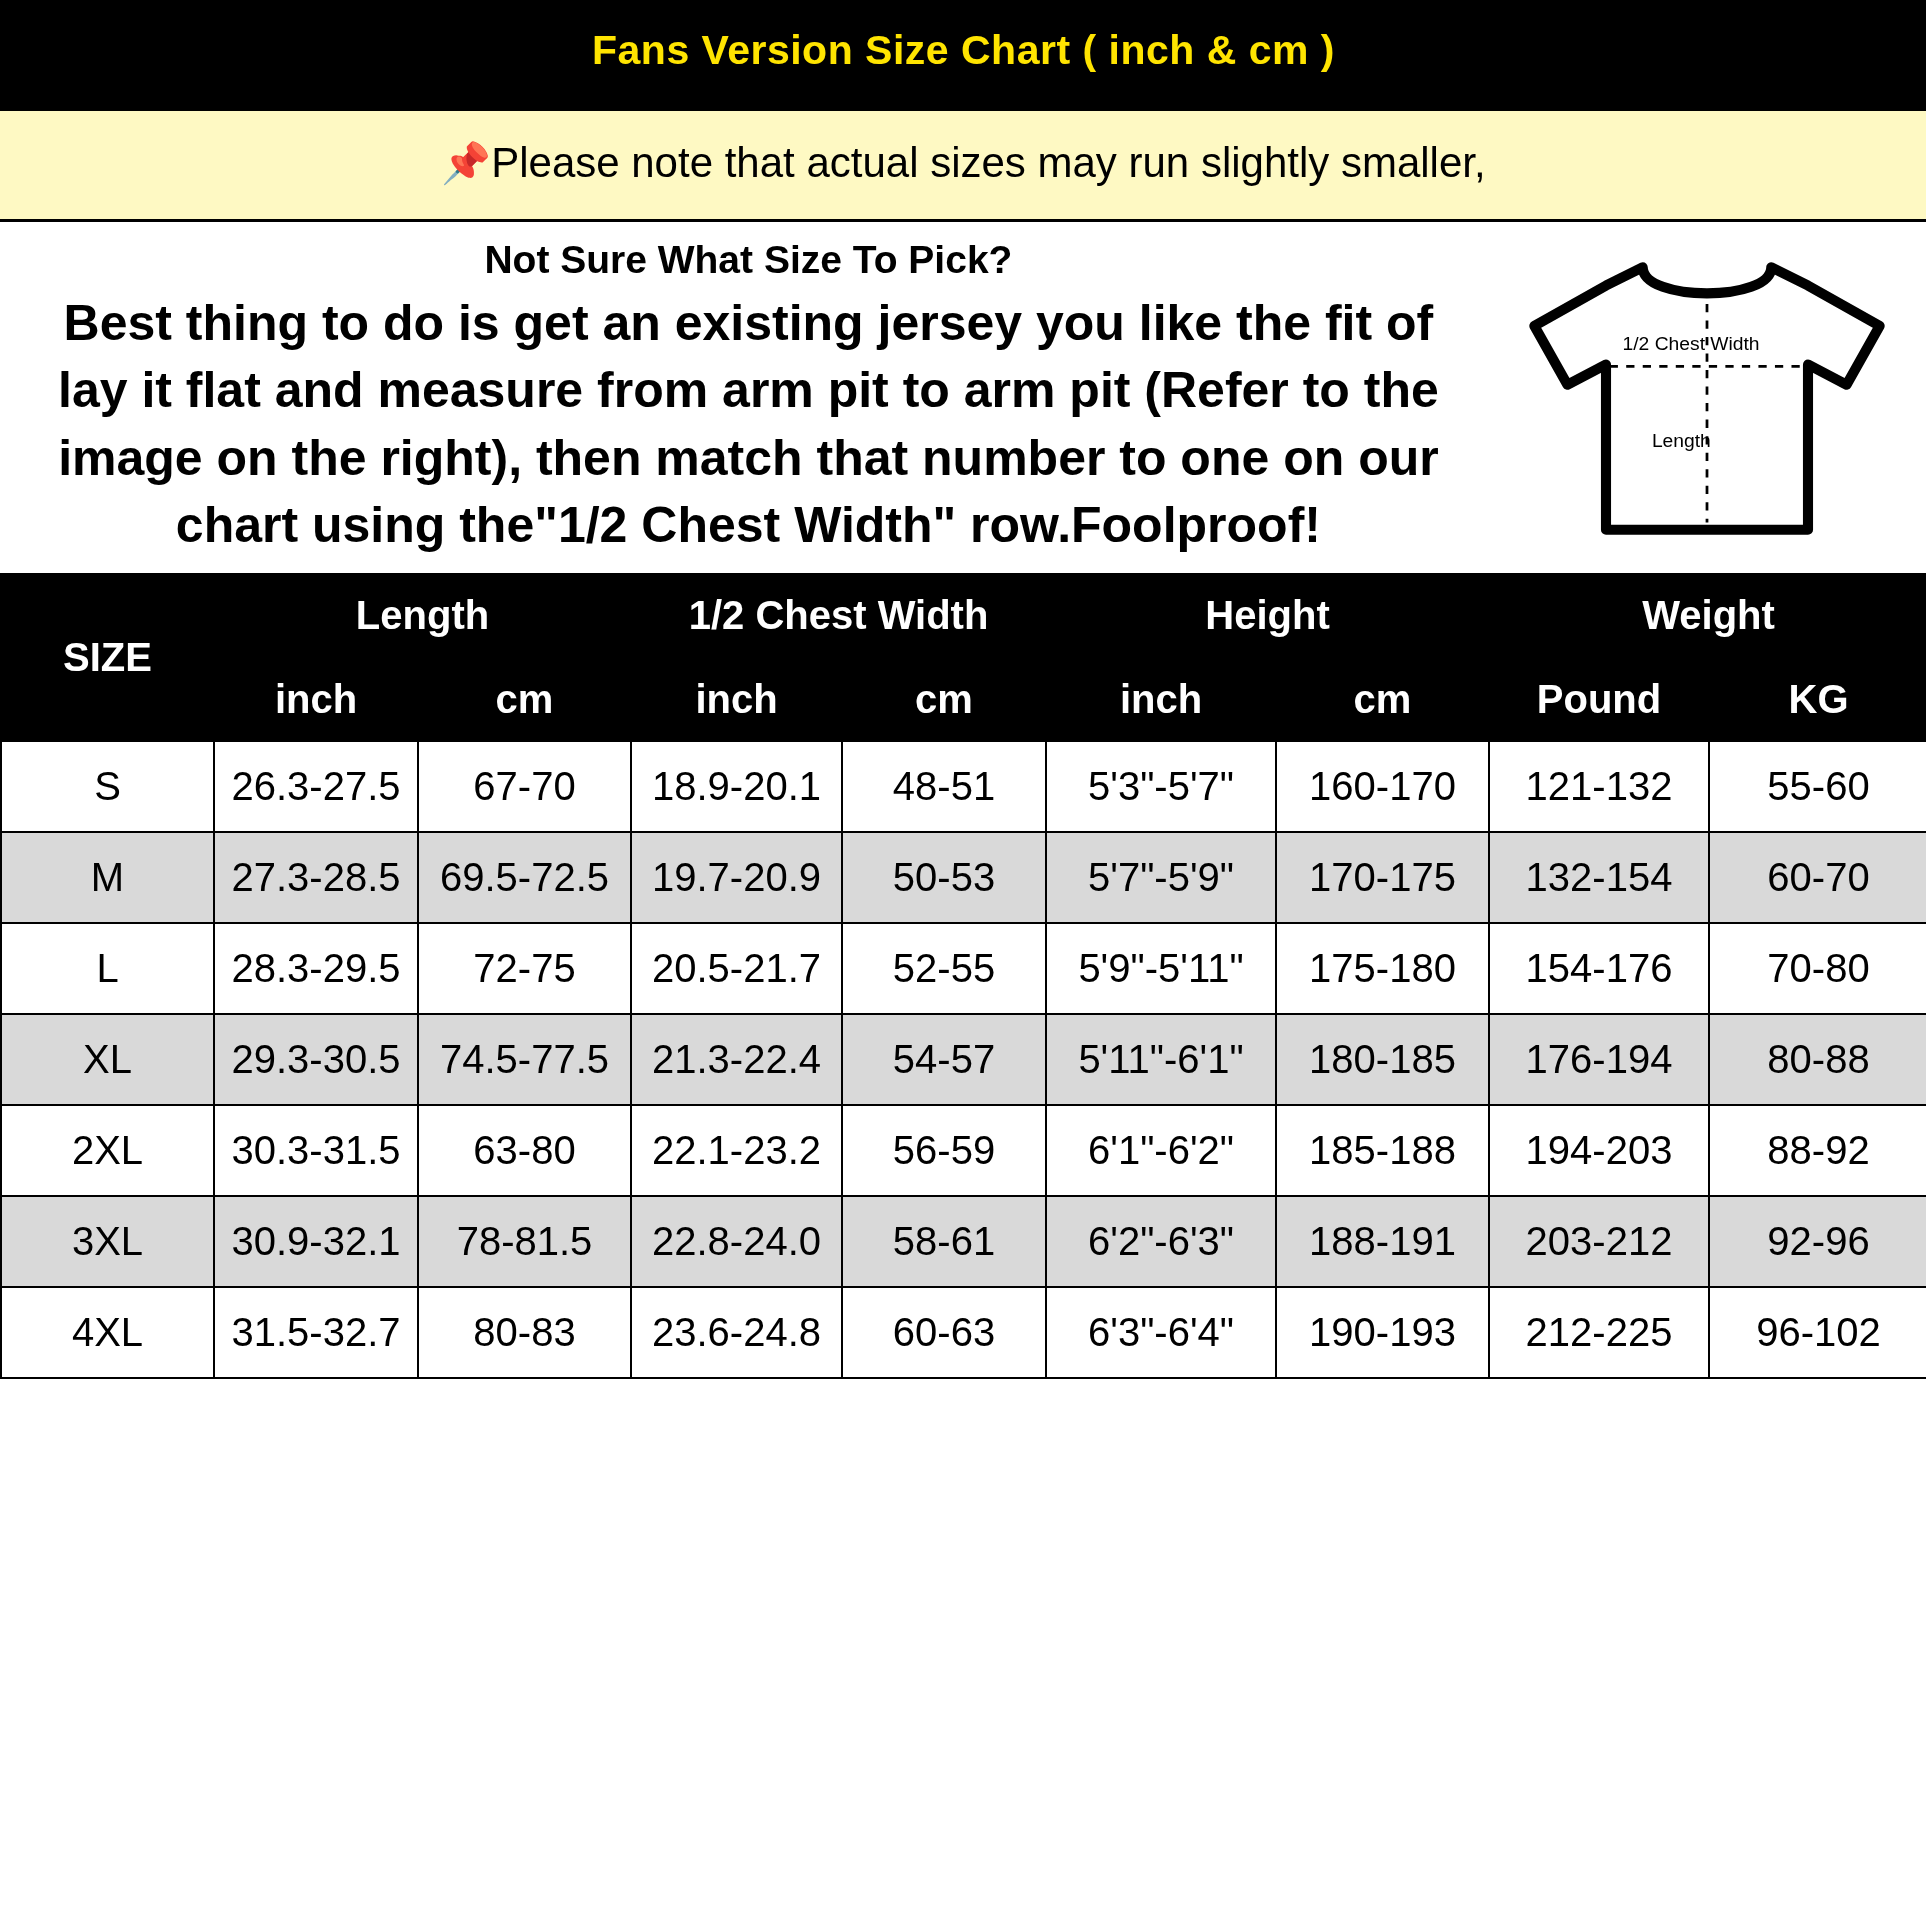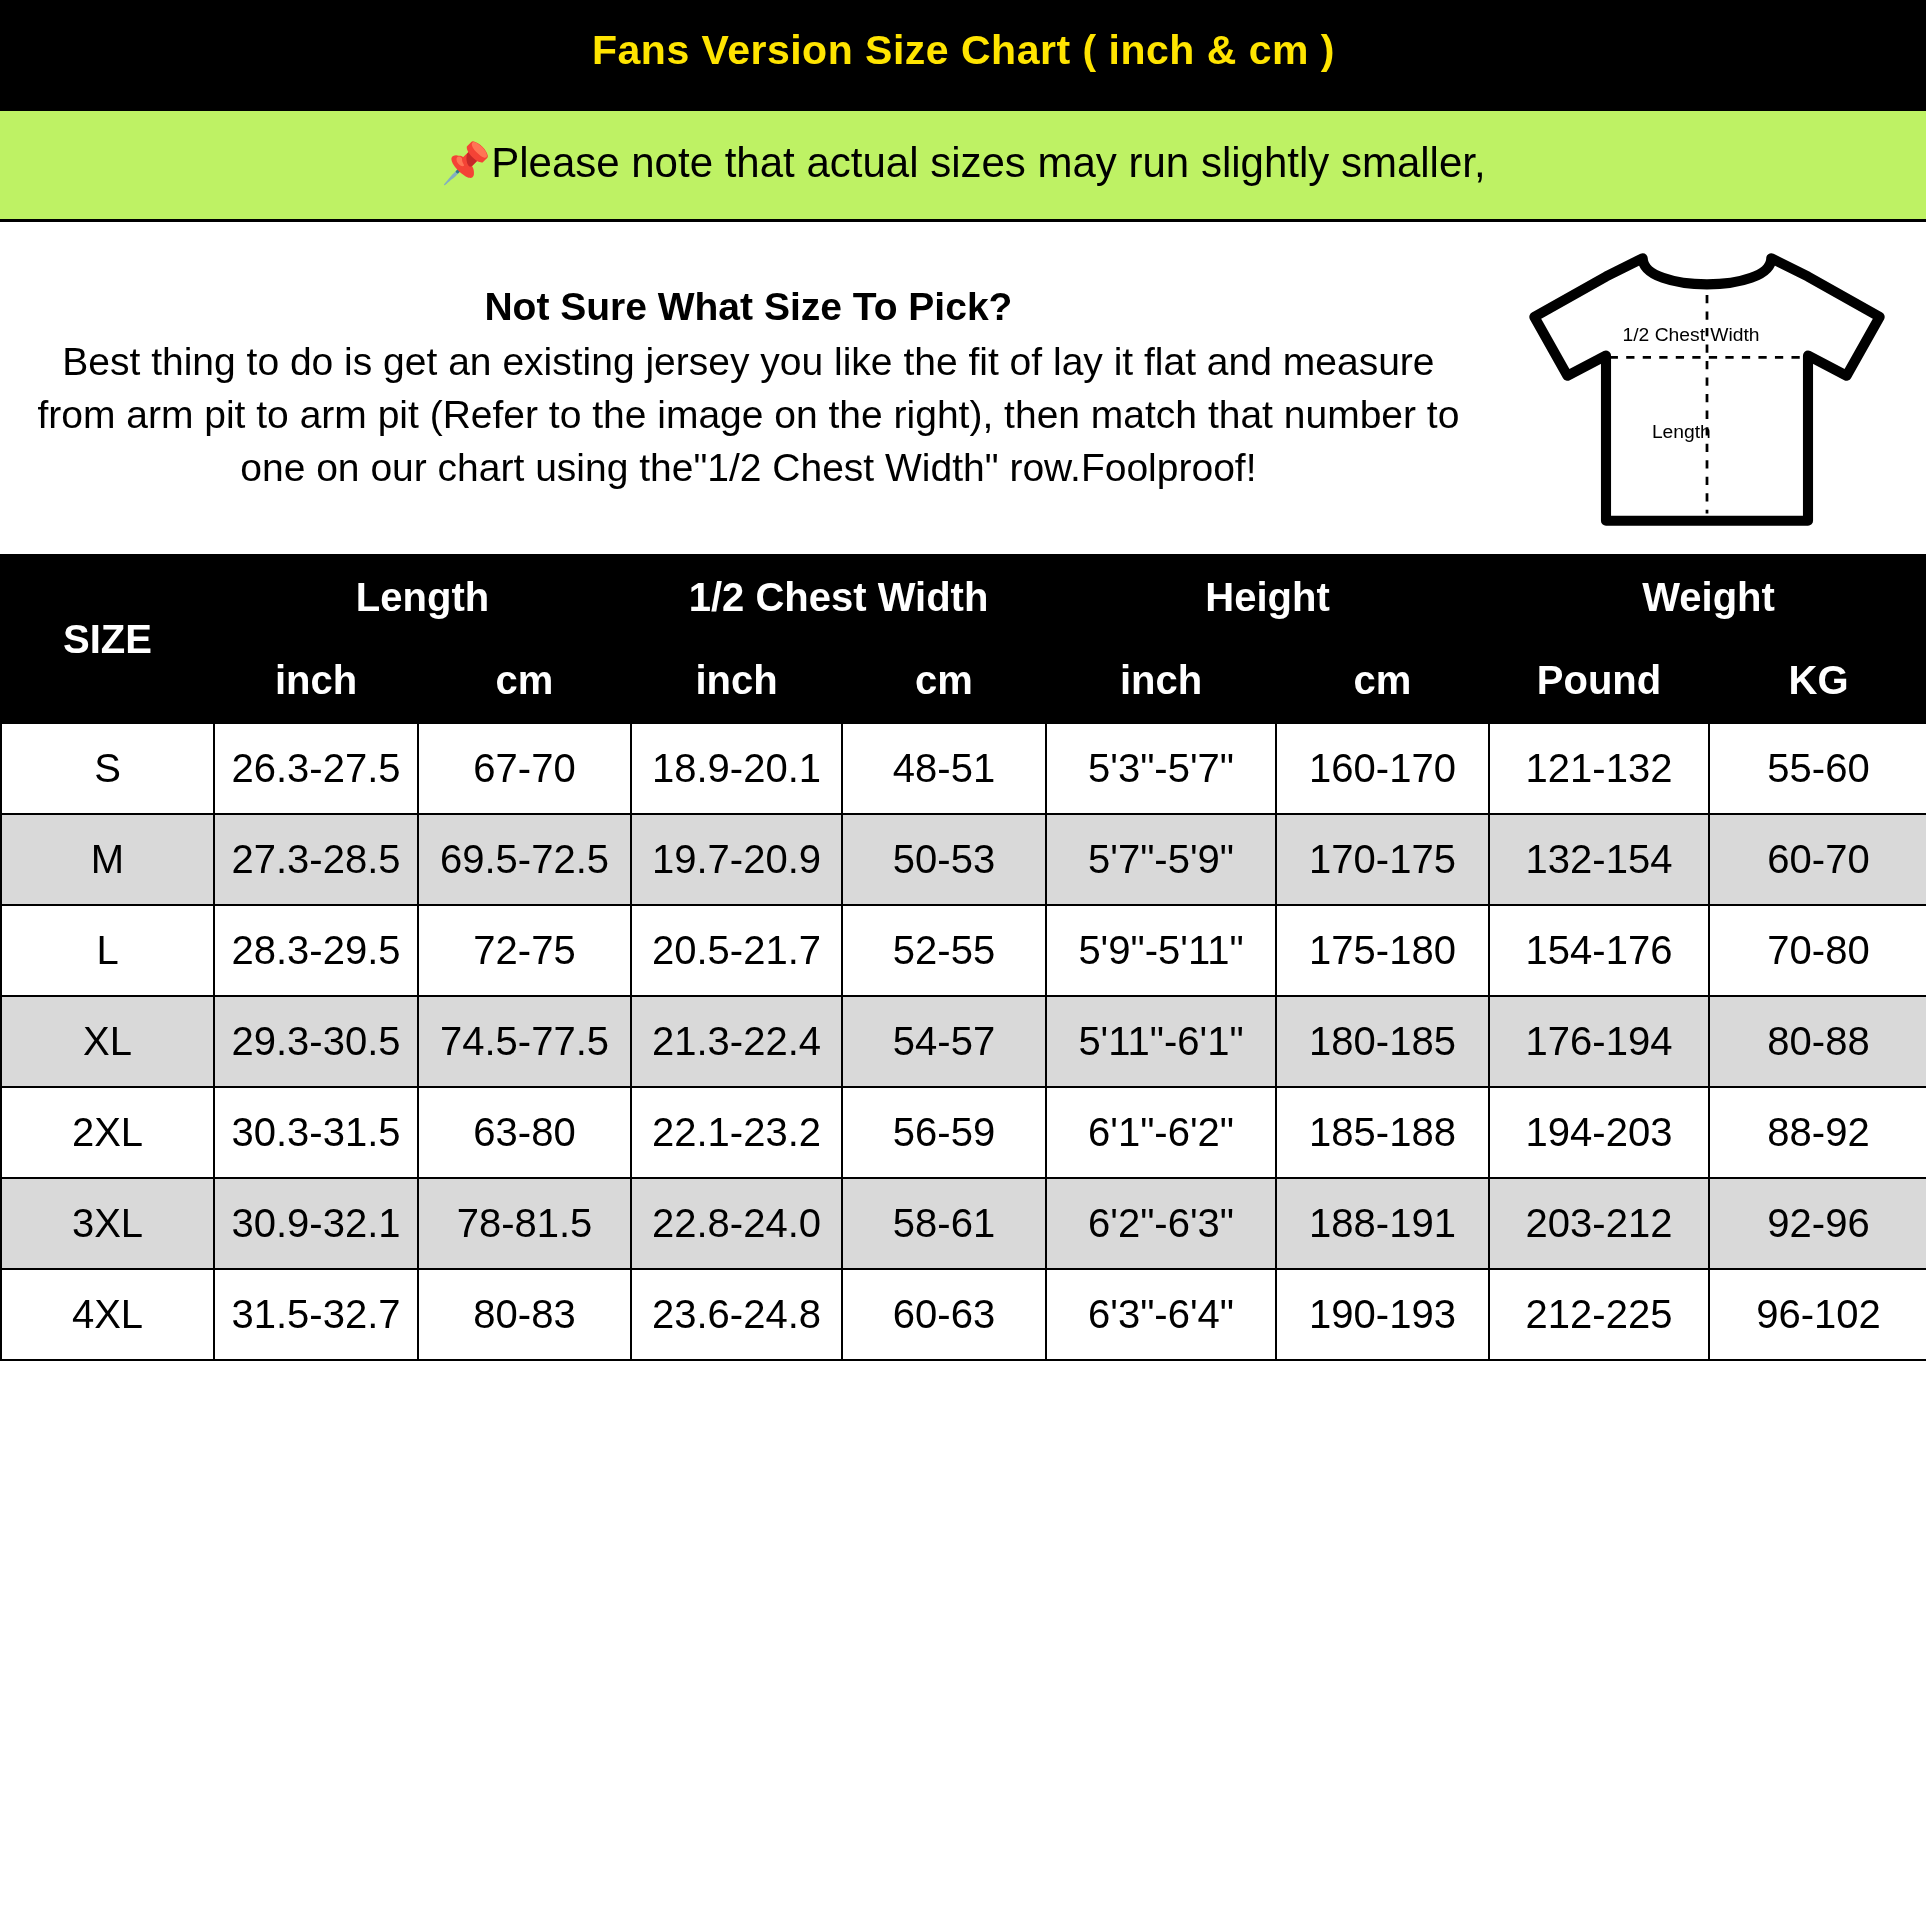--- a/index.html
+++ b/index.html
@@ -26,21 +26,21 @@
   .title-banner .title {
     color: #ffe400;
     font-size: 41px;
     font-weight: bold;
     letter-spacing: 0.5px;
     line-height: 1.1;
   }
 
   
   .note-band {
-    background: #bef264;
+    background: #fef9c3;
     border-top: 3.7px solid #000;
     border-bottom: 3.7px solid #000;
     padding: 24px 37px 27.5px 37px;
     text-align: center;
   }
   .note-line {
     font-size: 42px;
     line-height: 1.35;
     font-weight: normal;
     color: #000;
@@ -69,22 +69,22 @@
     text-align: center;
     padding: 0 18.4px 0 9.2px;
     margin-left: 20px;
   }
   .advice-head {
     font-size: 39px;
     font-weight: bold;
     margin-bottom: 7.3px;
   }
   .advice-body {
-    font-size: 39px;
-    font-weight: normal;
+    font-size: 50px;
+    font-weight: bold;
     line-height: 1.35;
   }
   .advice-img {
     flex: 0 0 441px;
     display: flex;
     justify-content: center;
     align-items: center;
   }
 
   

